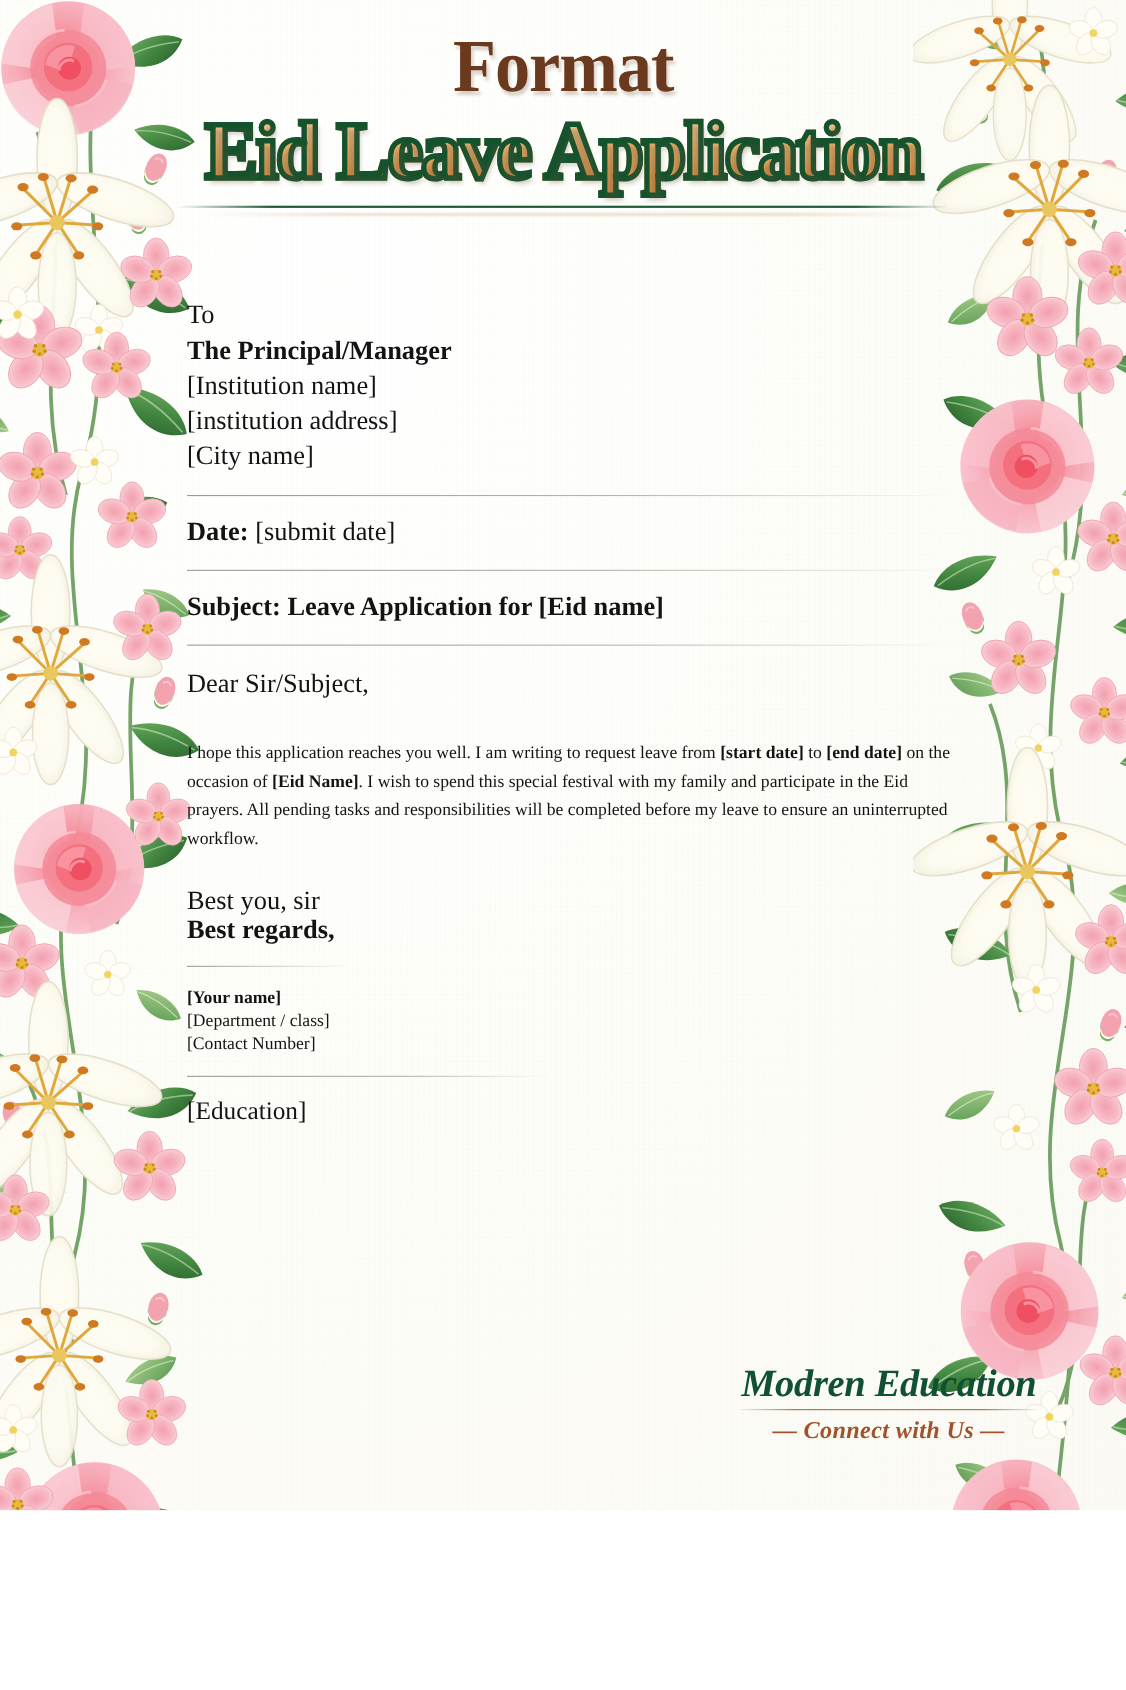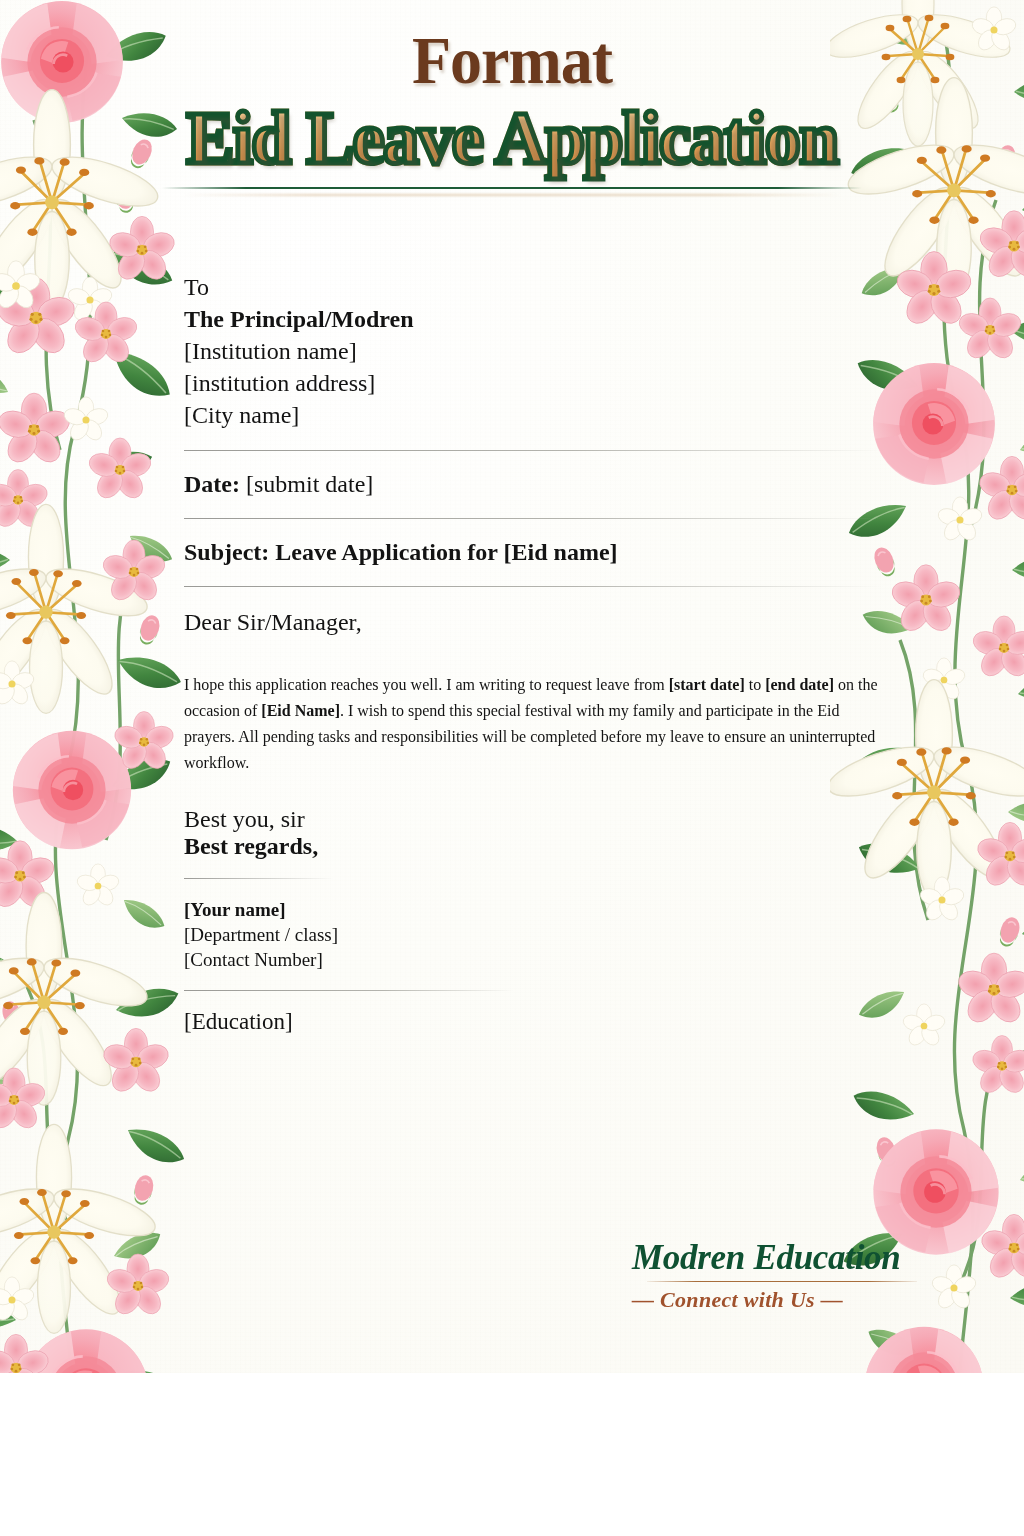--- a/index.html
+++ b/index.html
@@ -92,21 +92,21 @@
     width: 660px;
     height: 2px;
     background: linear-gradient(90deg, rgba(200,160,110,0) 0%, rgba(200,160,110,.45) 20%, rgba(200,160,110,.45) 80%, rgba(200,160,110,0) 100%);
     filter: blur(1px);
   }
 
   
   .letter {
     position: absolute;
     top: 272px;
-    left: 184px;
+    left: 170px;
     width: 700px;
     z-index: 5;
     color: #131313;
   }
   .line { font-size: 24px; line-height: 1.33; }
   .line.bold { font-weight: bold; }
   .addr-block { margin-bottom: 0; }
 
   .divider {
     height: 1px;
@@ -131,29 +131,30 @@
     font-size: 16px;
     line-height: 1.62;
     margin-top: 36px;
   }
   .para b { font-weight: bold; }
 
   .closing { font-size: 24px; margin-top: 30px; }
   .regards { font-size: 24px; font-weight: bold; }
 
   .sig-block { margin-top: 0; }
-  .sig-block .line { font-size: 19px; line-height: 1.33; font-family: Liberation Serif, serif; }
+  .sig-block .line { font-size: 16px; line-height: 1.33; font-family: Liberation Serif, serif; }
   .signature { font-size: 23px; }
 
   
   .brand {
     position: absolute;
-    right: 92px;
+    right: 66px;
     bottom: 60px;
     z-index: 6;
+    text-align: center;
     width: 300px;
   }
   .brand-name {
     font-family: "Liberation Serif", "DejaVu Serif", serif;
     font-weight: bold;
     font-style: italic;
     font-size: 35px;
     color: #0f5132;
     line-height: 1.1;
     letter-spacing: -.3px;
@@ -469,21 +470,21 @@
       <span class="fill">Eid Leave Application</span>
     </div>
     <div class="title-rule"></div>
     <div class="title-rule-2"></div>
   </div>
 
   <div class="letter">
 
     <div class="addr-block">
       <div class="line">To</div>
-      <div class="line bold">The Principal/Modren</div>
+      <div class="line bold">The Principal/Manager</div>
       <div class="line">[Institution name]</div>
       <div class="line">[institution address]</div>
       <div class="line">[City name]</div>
     </div>
 
     <div class="divider"></div>
 
     <div class="meta-line">
       <b>Date:</b>
       <span>[submit date]</span>
@@ -491,21 +492,21 @@
 
     <div class="divider"></div>
 
     <div class="meta-line">
       <b><span>Subject:</span>
       <span>Leave Application for [Eid name]</span></b>
     </div>
 
     <div class="divider"></div>
 
-    <div class="salutation">Dear Sir/Manager,</div>
+    <div class="salutation">Dear Sir/Subject,</div>
 
     <div class="para">
       <span>I hope this application reaches you well. I am writing to request leave from </span><b>[start date]</b><span> to </span><b>[end date]</b><span> on the occasion of </span><b>[Eid Name]</b><span>. I wish to spend this special festival with my family and participate in the Eid prayers. All pending tasks and responsibilities will be completed before my leave to ensure an uninterrupted workflow.</span>
     </div>
 
 
     <div class="closing">Best you, sir</div>
 
     <div class="regards">Best regards,</div>
 

